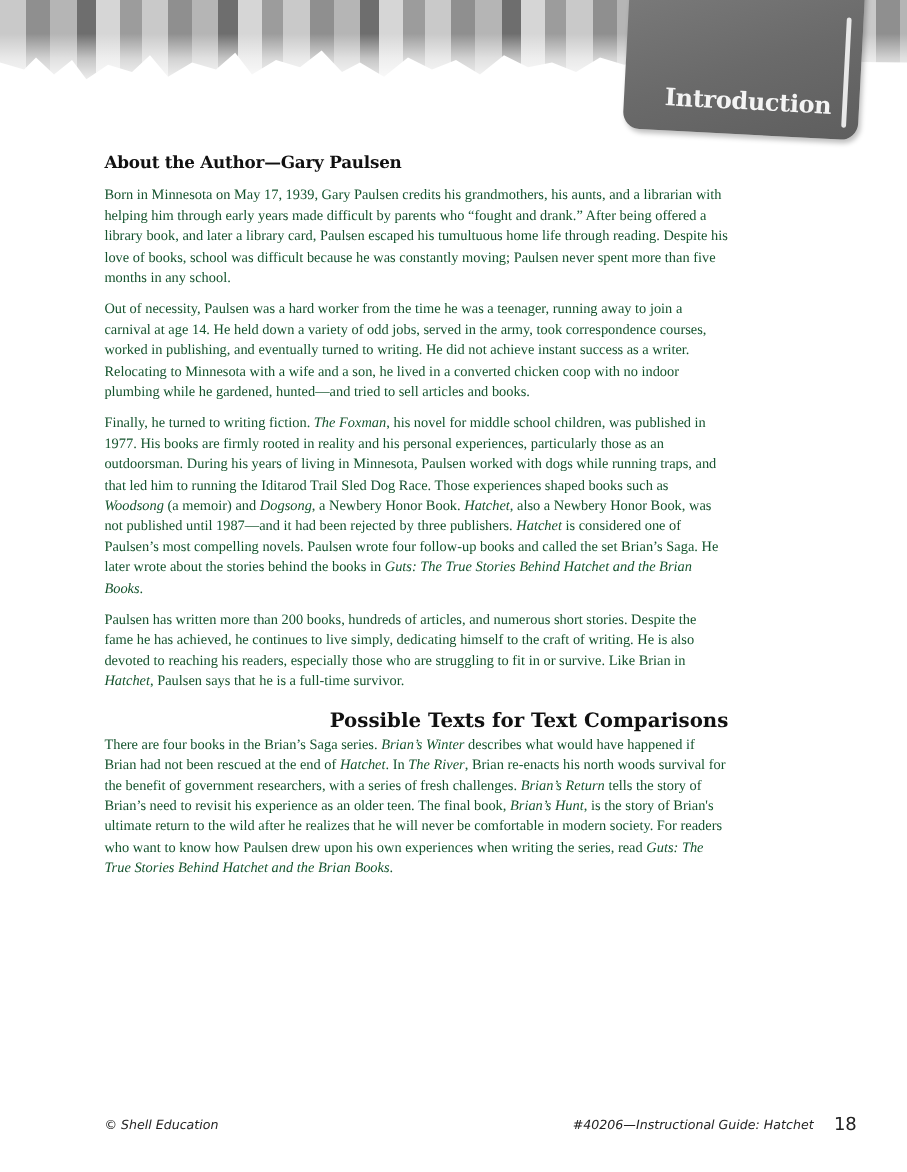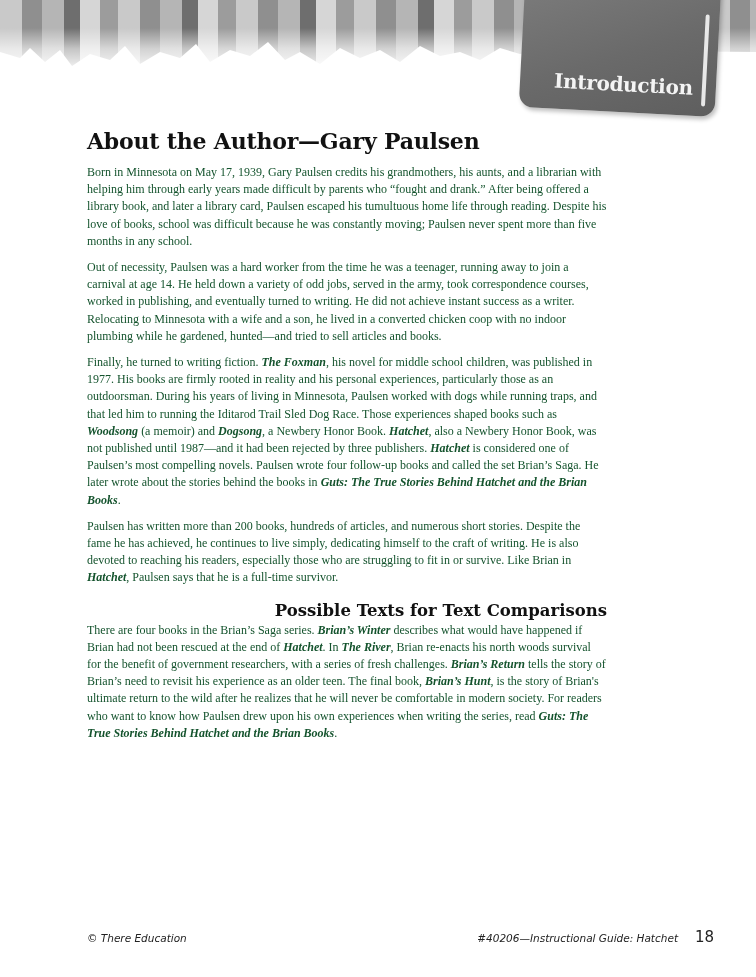--- a/index.html
+++ b/index.html
@@ -37,32 +37,32 @@
     background: #e8e8e8; border-radius: 2px;
   }
   .tab-label {
     position: absolute; left: 34px; top: 92px;
     font-family: "DejaVu Serif", serif; font-weight: bold;
     font-size: 20px; color: #f4f4f4; letter-spacing: -0.3px;
   }
   .content { position: absolute; left: 87px; top: 128px; width: 520px; }
   h1 {
     margin: 0 0 10px 0; font-family: "DejaVu Serif", serif; font-weight: bold;
-    font-size: 22px; letter-spacing: -0.2px; color: #111;
+    font-size: 14px; letter-spacing: -0.2px; color: #111;
   }
   h2 {
     margin: 0 0 2px 0; font-family: "DejaVu Serif", serif; font-weight: bold;
     font-size: 16.5px; color: #111; text-align: right;
   }
   p {
     margin: 0 0 9px 0; font-size: 12px; line-height: 17.2px; color: #14532d;
   }
   p.last { margin-bottom: 0; }
   .s2 { margin-top: 14px; }
-  em { font-style: italic; font-weight: bold; }
+  em { font-style: italic; }
   .footer {
     position: absolute; left: 87px; right: 42px; top: 928px; height: 20px;
     font-family: "DejaVu Sans", sans-serif; font-size: 10.5px; font-style: italic; color: #222;
   }
   .footer-left { position: absolute; left: 0; top: 4px; }
   .footer-right { position: absolute; right: 36px; top: 4px; }
   .page-num {
     position: absolute; right: 0; top: 0; font-style: normal;
     font-family: "DejaVu Sans", sans-serif; font-size: 15px;
   }
@@ -86,16 +86,16 @@
   <p><span>Born in Minnesota on May 17, 1939, Gary Paulsen credits his grandmothers, his aunts, and a librarian with helping him through early years made difficult by parents who “fought and drank.”  After being offered a library book, and later a library card, Paulsen escaped his tumultuous home life through reading. Despite his love of books, school was difficult because he was constantly moving; Paulsen never spent more than five months in any school.</span></p>
   <p><span>Out of necessity, Paulsen was a hard worker from the time he was a teenager, running away to join a carnival at age 14.  He held down a variety of odd jobs, served in the army, took correspondence courses, worked in publishing, and eventually turned to writing.  He did not achieve instant success as a writer. Relocating to Minnesota with a wife and a son, he lived in a converted chicken coop with no indoor plumbing while he gardened, hunted—and tried to sell articles and books.</span></p>
   <p><span>Finally, he turned to writing fiction.  </span><em>The Foxman</em><span>, his novel for middle school children, was published in 1977.  His books are firmly rooted in reality and his personal experiences, particularly those as an outdoorsman.  During his years of living in Minnesota, Paulsen worked with dogs while running traps, and that led him to running the Iditarod Trail Sled Dog Race.  Those experiences shaped books such as </span><em>Woodsong</em><span> (a memoir) and </span><em>Dogsong</em><span>, a Newbery Honor Book.  </span><em>Hatchet</em><span>, also a Newbery Honor Book, was not published until 1987—and it had been rejected by three publishers.  </span><em>Hatchet</em><span> is considered one of Paulsen’s most compelling novels.  Paulsen wrote four follow-up books and called the set Brian’s Saga.  He later wrote about the stories behind the books in </span><em>Guts: The True Stories Behind Hatchet and the Brian Books</em><span>.</span></p>
   <p class="last"><span>Paulsen has written more than 200 books, hundreds of articles, and numerous short stories.  Despite the fame he has achieved, he continues to live simply, dedicating himself to the craft of writing.  He is also devoted to reaching his readers, especially those who are struggling to fit in or survive.  Like Brian in </span><em>Hatchet</em><span>, Paulsen says that he is a full-time survivor.</span></p>
 
   <h2 class="s2">Possible Texts for Text Comparisons</h2>
   <p class="last"><span>There are four books in the Brian’s Saga series.  </span><em>Brian’s Winter</em><span> describes what would have happened if Brian had not been rescued at the end of </span><em>Hatchet</em><span>. In </span><em>The River</em><span>, Brian re-enacts his north woods survival for the benefit of government researchers, with a series of fresh challenges.  </span><em>Brian’s Return</em><span> tells the story of Brian’s need to revisit his experience as an older teen.  The final book, </span><em>Brian’s Hunt</em><span>, is the story of Brian's ultimate return to the wild after he realizes that he will never be comfortable in modern society.  For readers who want to know how Paulsen drew upon his own experiences when writing the series, read </span><em>Guts: The True Stories Behind Hatchet and the Brian Books</em><span>.</span></p>
 </div>
 
 <div class="footer">
-  <span class="footer-left">© There Education</span>
+  <span class="footer-left">© Shell Education</span>
   <span class="footer-right">#40206—Instructional Guide: Hatchet</span>
   <span class="page-num">18</span>
 </div>
 
 </body></html>

